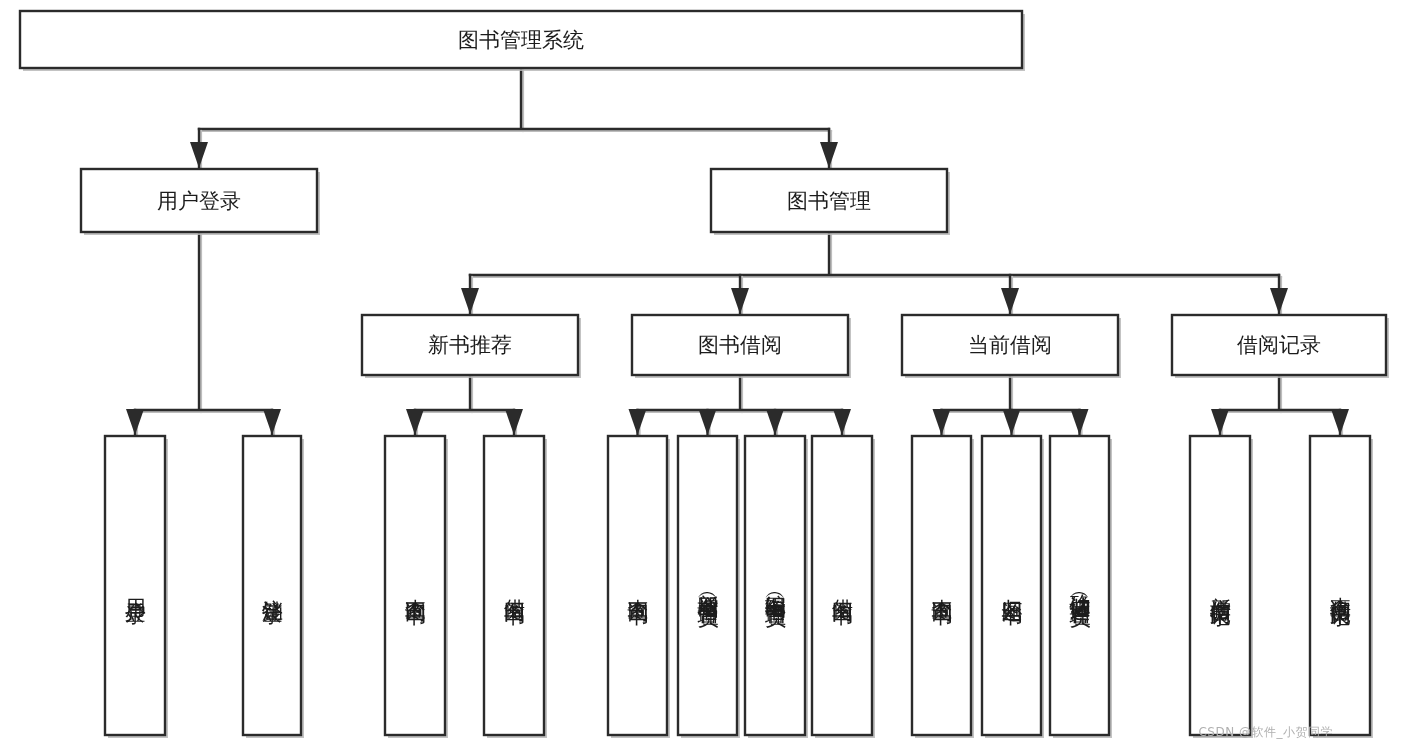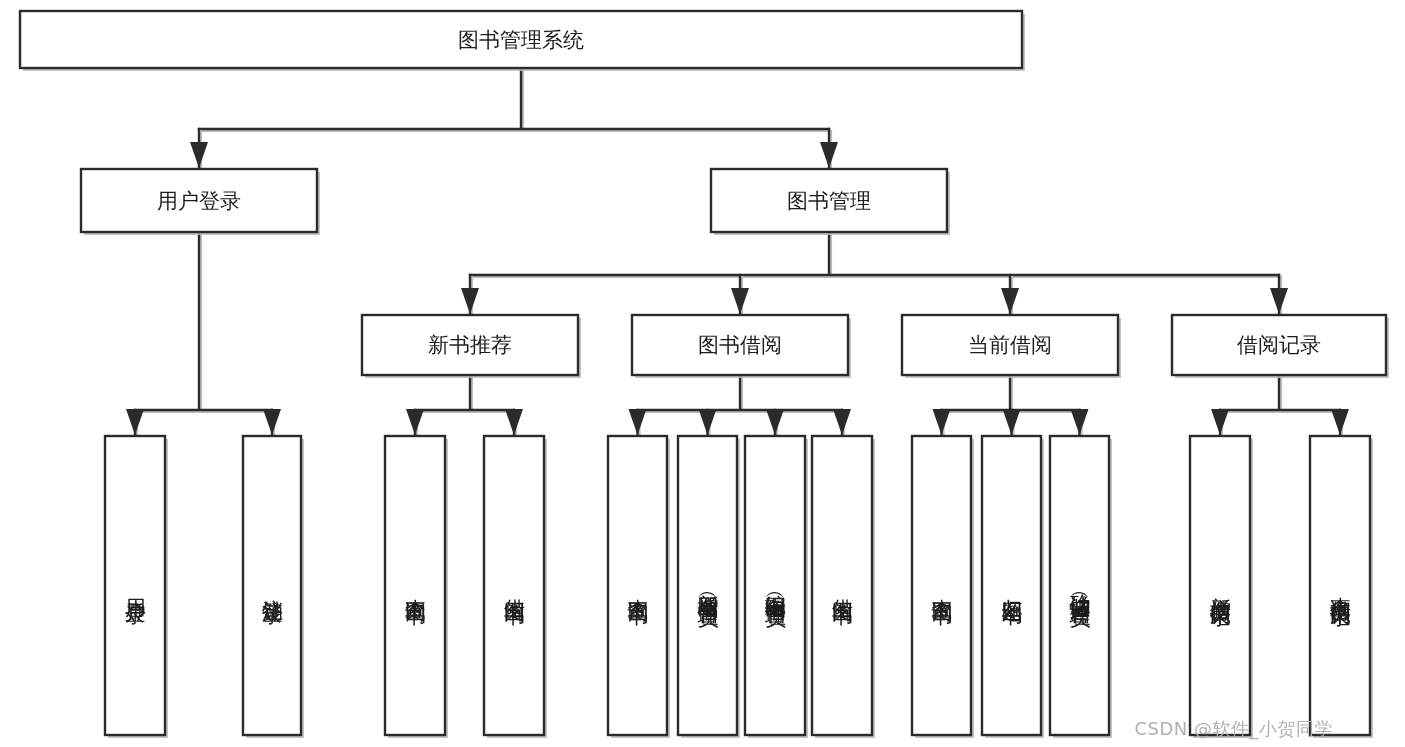--- a/index.html
+++ b/index.html
@@ -77,21 +77,21 @@
     letter-spacing: 2px;
     color: #1c1c1c;
     white-space: nowrap;
     text-align: center;
   }
   .watermark {
     position: absolute;
     right: 12px;
     bottom: 6px;
     font-family: "DejaVu Sans", "Liberation Sans", sans-serif;
-    font-size: 18px;
+    font-size: 12px;
     color: #b0b0b0;
     letter-spacing: 0.5px;
     white-space: nowrap;
   }
 </style>
 </head>
 <body>
 
 <div id="diagram-root">
 

